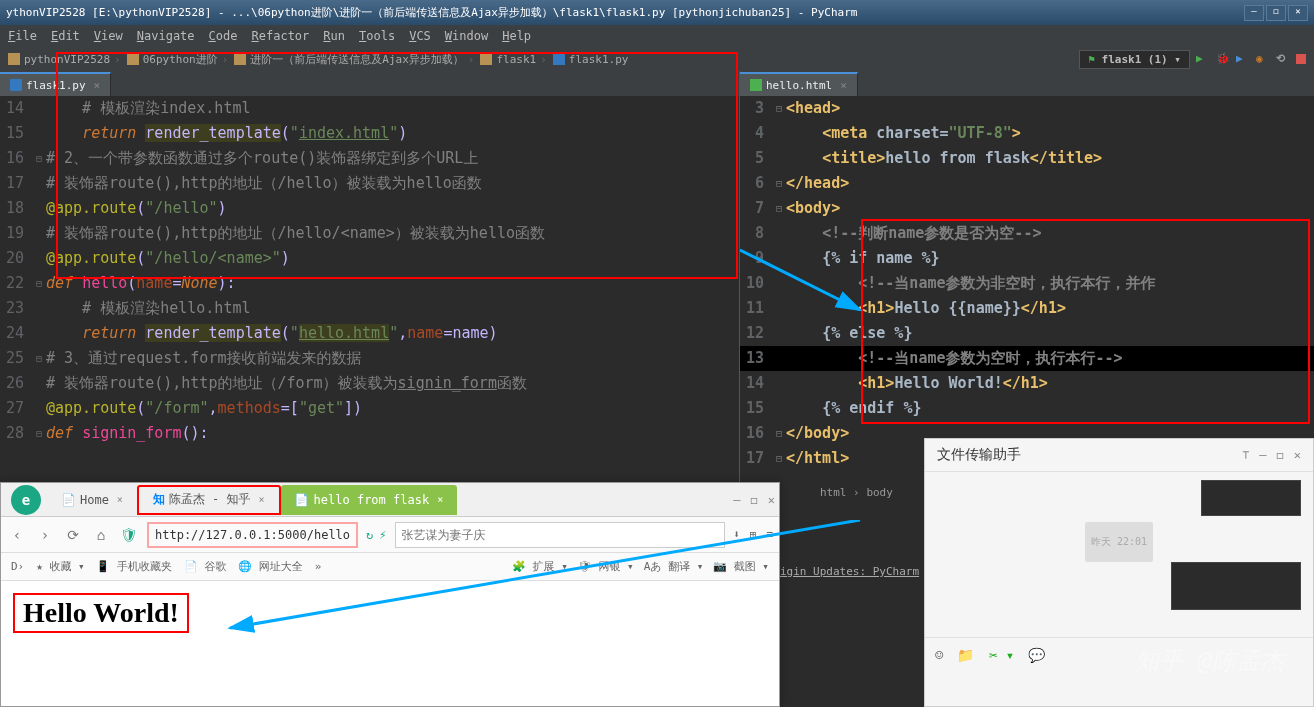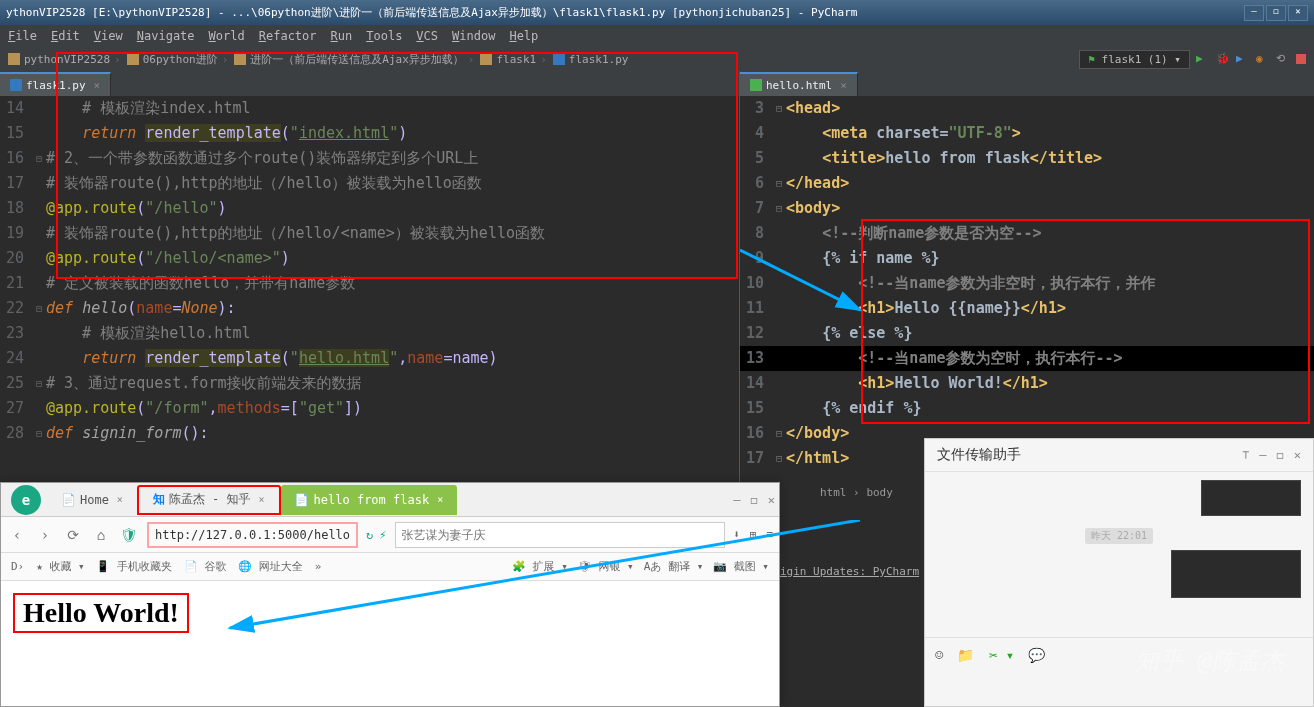--- a/index.html
+++ b/index.html
@@ -6,42 +6,42 @@
 body { width: 1314px; height: 707px; background: #2b2b2b; position: relative; overflow: hidden; }
 .titlebar { height: 25px; background: linear-gradient(#4a6a8a, #2a4a6a); color: #fff; font-size: 11px; display: flex; align-items: center; padding: 0 6px; justify-content: space-between; }
 .win-controls { display: flex; gap: 2px; }
 .win-btn { width: 20px; height: 16px; background: #3a5a7a; border: 1px solid #5a7a9a; font-size: 9px; text-align: center; color: #fff; }
 .menubar { height: 22px; background: #3c3f41; display: flex; align-items: center; padding: 0 8px; gap: 14px; font-size: 12px; color: #bbb; }
 .menubar span { text-decoration: underline; text-decoration-color: transparent; }
 .menubar span::first-letter { text-decoration: underline; }
 .navbar { height: 24px; background: #3c3f41; display: flex; align-items: center; padding: 0 8px; font-size: 11px; color: #aaa; }
 .crumb { display: flex; align-items: center; gap: 4px; margin-right: 6px; }
 .crumb .chev { color: #666; }
-.navbar-right { margin-left: auto; display: flex; align-items: center; gap: 6px; }
+.navbar-right { margin-left: auto; display: flex; align-items: center; gap: 6px; font-weight: bold; }
 .run-select { background: #2b2b2b; color: #bbb; padding: 2px 8px; border: 1px solid #555; font-size: 11px; }
 .tb-icon { width: 14px; height: 14px; display: inline-block; }
 .play { color: #4caf50; }
 .bug { color: #4caf50; }
 .cov { color: #4a90d9; }
 .stop { background: #d9534f; width: 10px; height: 10px; }
 .editor-area { display: flex; position: absolute; top: 71px; left: 0; right: 0; bottom: 0; }
 .editor-left { flex: 0 0 740px; display: flex; flex-direction: column; border-right: 1px solid #555; }
 .editor-right { flex: 1; display: flex; flex-direction: column; }
 .tabs { height: 25px; background: #3c3f41; display: flex; align-items: flex-end; }
 .tab { height: 24px; padding: 3px 10px; font-size: 11px; color: #bbb; border-right: 1px solid #2b2b2b; display: flex; align-items: center; gap: 4px; }
 .tab.active { background: #515658; color: #eee; border-top: 2px solid #4a90d9; }
 .tab .close { color: #888; margin-left: 4px; }
 .code { flex: 1; background: #2b2b2b; font-family: Consolas, monospace; font-size: 15px; line-height: 25px; overflow: hidden; position: relative; }
 .line { display: flex; white-space: pre; }
 .ln { width: 32px; text-align: right; color: #606366; padding-right: 8px; user-select: none; flex-shrink: 0; }
 .gutter-fold { width: 14px; color: #606366; font-size: 10px; text-align: center; flex-shrink: 0; }
 .txt { flex: 1; }
 .kw { color: #cc7832; font-style: italic; }
 .dec { color: #bbb529; }
-.fn { color: #a3a3a3; font-style: italic; }
+.fn { color: #ec4899; }
 .str { color: #6a8759; }
 .com { color: #808080; }
 .param { color: #aa4926; }
 .ident { color: #c4b5fd; }
 .link-str { color: #6a8759; text-decoration: underline; }
 .hl-bg { background: #3d3d1f; }
 .line.current { background: #000000; }
 .red-box1 { position: absolute; border: 2px solid #f00; left: 56px; top: 52px; width: 682px; height: 227px; pointer-events: none; }
 .red-box2 { position: absolute; border: 2px solid #f00; left: 861px; top: 219px; width: 449px; height: 205px; pointer-events: none; }
 .browser { position: absolute; left: 0; top: 482px; width: 780px; height: 225px; background: #fff; border: 1px solid #999; box-shadow: 0 0 8px rgba(0,0,0,.3); }
@@ -56,21 +56,21 @@
 .addr-red { border: 2px solid #fca5a5; }
 .br-search { flex: 1; border: 1px solid #ccc; height: 26px; padding: 2px 6px; font-size: 12px; color: #999; }
 .br-bookmarks { height: 28px; background: #fafafa; border-bottom: 1px solid #ddd; display: flex; align-items: center; padding: 0 10px; gap: 12px; font-size: 11px; color: #666; }
 .br-content { padding: 12px; background: #fff; }
 .hello-out { font-family: "Times New Roman", serif; font-size: 28px; font-weight: bold; color: #000; border: 2px solid #f00; display: inline-block; padding: 2px 8px; }
 .wechat { position: absolute; right: 0; top: 438px; width: 390px; height: 269px; background: #f5f5f5; border: 1px solid #ccc; }
 .wc-title { height: 19px; display: flex; align-items: center; padding: 16px 12px; font-size: 14px; color: #333; justify-content: space-between; border-bottom:1px solid #e0e0e0;}
 .wc-win { display: flex; gap: 10px; color: #888; font-size: 12px; }
 .wc-body { height: 165px; padding: 8px 12px; font-size: 11px; color: #888; overflow:hidden;}
 .wc-thumb { width: 100px; height: 36px; background: #2b2b2b; border: 1px solid #444; float: right; clear: both; margin-bottom:6px;}
-.wc-time { text-align: left; color: #aaa; background:#ddd; display:inline-block; padding:1px 6px; border-radius:2px; font-size:10px; margin: 6px auto; }
+.wc-time { text-align: left; color: #aaa; background:#ddd; display:inline-block; padding:13px 6px; border-radius:2px; font-size:10px; margin: 0 auto; }
 .wc-time-wrap { text-align:center; clear:both; }
 .wc-footer { height: 34px; border-top: 1px solid #e0e0e0; display: flex; align-items: center; padding: 0 10px; gap: 14px; color: #666; font-size: 14px; }
 .br-right { margin-left:auto; display:flex; gap:10px; font-size:11px; color:#666; align-items:center;}
 .crumb-r { position:absolute; left:820px; top:486px; font-size:11px; color:#999; }
 .arrow { position: absolute; pointer-events: none; }
 .watermark { position: absolute; right: 30px; bottom: 30px; color: rgba(255,255,255,.4); font-size: 24px; font-style: italic; }
 .tag { color: #e8bf6a; }
 .attr { color: #a9b7c6; }
 .attrv { color: #6a8759; }
 .html-txt { color: #a9b7c6; }
@@ -91,21 +91,21 @@
     <span class="win-btn">◻</span>
     <span class="win-btn">✕</span>
   </div>
 </div>
 
 <div class="menubar">
   <span>File</span>
   <span>Edit</span>
   <span>View</span>
   <span>Navigate</span>
-  <span>World</span>
+  <span>Code</span>
   <span>Refactor</span>
   <span>Run</span>
   <span>Tools</span>
   <span>VCS</span>
   <span>Window</span>
   <span>Help</span>
 </div>
 
 <div class="navbar">
   <span class="crumb">
@@ -153,25 +153,25 @@
         </div>
     </div>
     <div class="code">
       <div class="line"><span class="ln">14</span><span class="gutter-fold"></span><span class="txt"><span class="com">    # 模板渲染index.html</span></span></div>
       <div class="line"><span class="ln">15</span><span class="gutter-fold"></span><span class="txt">    <span class="kw">return</span> <span class="ident hl-bg">render_template</span><span class="ident">(</span><span class="str">"</span><span class="link-str">index.html</span><span class="str">"</span><span class="ident">)</span></span></div>
       <div class="line"><span class="ln">16</span><span class="gutter-fold">⊟</span><span class="txt"><span class="com"># 2、一个带参数函数通过多个route()装饰器绑定到多个URL上</span></span></div>
       <div class="line"><span class="ln">17</span><span class="gutter-fold"></span><span class="txt"><span class="com"># 装饰器route(),http的地址（/hello）被装载为hello函数</span></span></div>
       <div class="line"><span class="ln">18</span><span class="gutter-fold"></span><span class="txt"><span class="dec">@app.route</span><span class="ident">(</span><span class="str">"/hello"</span><span class="ident">)</span></span></div>
       <div class="line"><span class="ln">19</span><span class="gutter-fold"></span><span class="txt"><span class="com"># 装饰器route(),http的地址（/hello/&lt;name&gt;）被装载为hello函数</span></span></div>
       <div class="line"><span class="ln">20</span><span class="gutter-fold"></span><span class="txt"><span class="dec">@app.route</span><span class="ident">(</span><span class="str">"/hello/&lt;name&gt;"</span><span class="ident">)</span></span></div>
-      <div class="line"><span class="ln">21</span><span class="gutter-fold"></span><span class="txt"><span class="com"># 定义被装载的函数hello，并带有name参数</span></span></div>
       <div class="line"><span class="ln">22</span><span class="gutter-fold">⊟</span><span class="txt"><span class="kw">def </span><span class="fn">hello</span><span class="ident">(</span><span class="param">name</span><span class="ident">=</span><span class="kw">None</span><span class="ident">):</span></span></div>
       <div class="line"><span class="ln">23</span><span class="gutter-fold"></span><span class="txt"><span class="com">    # 模板渲染hello.html</span></span></div>
       <div class="line"><span class="ln">24</span><span class="gutter-fold"></span><span class="txt">    <span class="kw">return</span> <span class="ident hl-bg">render_template</span><span class="ident">(</span><span class="str">"</span><span class="link-str hl-bg">hello.html</span><span class="str">"</span><span class="ident">,</span><span class="param">name</span><span class="ident">=</span><span class="ident">name</span><span class="ident">)</span></span></div>
       <div class="line"><span class="ln">25</span><span class="gutter-fold">⊟</span><span class="txt"><span class="com"># 3、通过request.form接收前端发来的数据</span></span></div>
+      <div class="line"><span class="ln">26</span><span class="gutter-fold"></span><span class="txt"><span class="com"># 装饰器route(),http的地址（/form）被装载为</span><span class="com" style="text-decoration:underline">signin_form</span><span class="com">函数</span></span></div>
       <div class="line"><span class="ln">27</span><span class="gutter-fold"></span><span class="txt"><span class="dec">@app.route</span><span class="ident">(</span><span class="str">"/form"</span><span class="ident">,</span><span class="param">methods</span><span class="ident">=[</span><span class="str">"get"</span><span class="ident">])</span></span></div>
       <div class="line"><span class="ln">28</span><span class="gutter-fold">⊟</span><span class="txt"><span class="kw">def </span><span class="fn">signin_form</span><span class="ident">():</span></span></div>
     </div>
   </div>
 
   <div class="editor-right">
     <div class="tabs">
       <div class="tab active">
           <span class="ficon html-ficon"></span>
           <span>hello.html</span>

